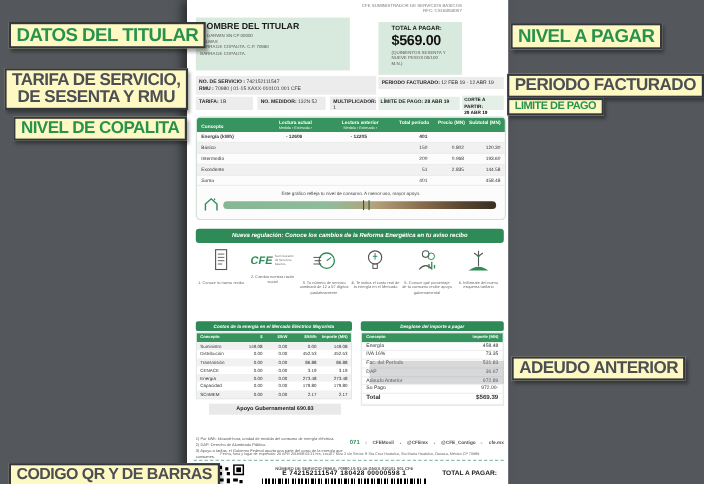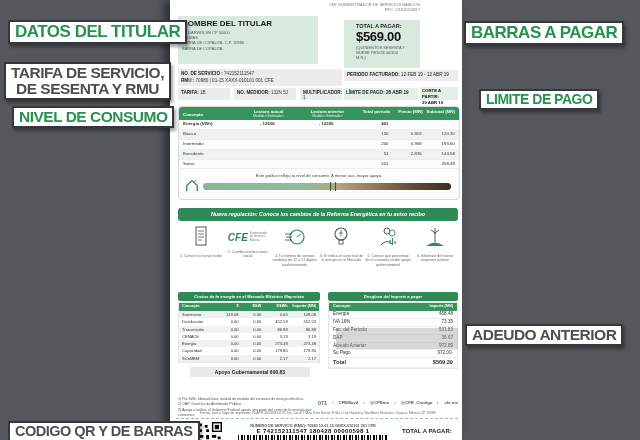--- a/index.html
+++ b/index.html
@@ -1,21 +1,21 @@
 <!DOCTYPE html>
 <html><head>
 <meta charset="utf-8">
 <style>
   html,body{margin:0;padding:0}
   #screen{position:relative;width:640px;height:440px;background:#54585C;overflow:hidden;
           font-family:"Liberation Sans",sans-serif;-webkit-font-smoothing:antialiased}
   .abs{position:absolute}
   .paper{position:absolute;left:170px;top:0;width:292px;height:440px;background:#ffffff;
          box-shadow:-5px 0 9px rgba(0,0,0,.5)}
-  .lbl{position:absolute;background:#ffffff;border:2px solid #34383c;font-weight:bold;
+  .lbl{position:absolute;background:#fef9c3;border:2px solid #34383c;font-weight:bold;
        text-align:center;letter-spacing:-0.5px;line-height:1.04;white-space:nowrap;
        padding:1px 5px;box-shadow:2px 3px 3px rgba(0,0,0,.35)}
   .lbl.g{color:#28914F}
   .lbl.d{color:#4B4F54}
   .mint{background:#D8E9DE}
   .gblk{background:#ECECEC}
   .tiny{color:#777;font-size:4px;line-height:1.3}
   .bill-b{font-weight:bold;color:#222}
   .card{border:1px solid #cfe0d4;border-radius:4px;background:#fbfcfb;overflow:hidden}
   .chead{background:#37945F;color:#fff;display:flex;align-items:stretch}
@@ -369,24 +369,25 @@
     <div style="position:absolute;left:232px;top:428px;font-size:6px;font-weight:bold;color:#222">TOTAL A PAGAR:</div>
   </div>
 
   <div class="lbl g" style="left:8px;top:20px;font-size:17px">DATOS DEL TITULAR</div>
 
   <div class="lbl d" style="left:4px;top:62px;font-size:15.5px">
     <div>TARIFA DE SERVICIO,</div>
     <div>DE SESENTA Y RMU</div>
   </div>
 
-  <div class="lbl g" style="left:12px;top:106px;font-size:15.5px">NIVEL DE CONSUMO</div>
-
-  <div class="lbl g" style="left:464px;top:21px;font-size:17px">BARRAS A PAGAR</div>
-
-
-  <div class="lbl g" style="left:479px;top:89px;font-size:14px">LIMITE DE PAGO</div>
+  <div class="lbl g" style="left:12px;top:106px;font-size:15.5px">NIVEL DE COPALITA</div>
+
+  <div class="lbl g" style="left:464px;top:21px;font-size:17px">NIVEL A PAGAR</div>
+
+  <div class="lbl d" style="left:461px;top:67px;font-size:15.5px">PERIODO FACTURADO</div>
+
+  <div class="lbl g" style="left:461px;top:89px;font-size:10px">LIMITE DE PAGO</div>
 
   <div class="lbl d" style="left:465px;top:324px;font-size:15.5px">ADEUDO ANTERIOR</div>
 
   <div class="lbl d" style="left:8px;top:421px;font-size:14.5px">CODIGO QR Y DE BARRAS</div>
 
 </div>
 
 </body></html>

